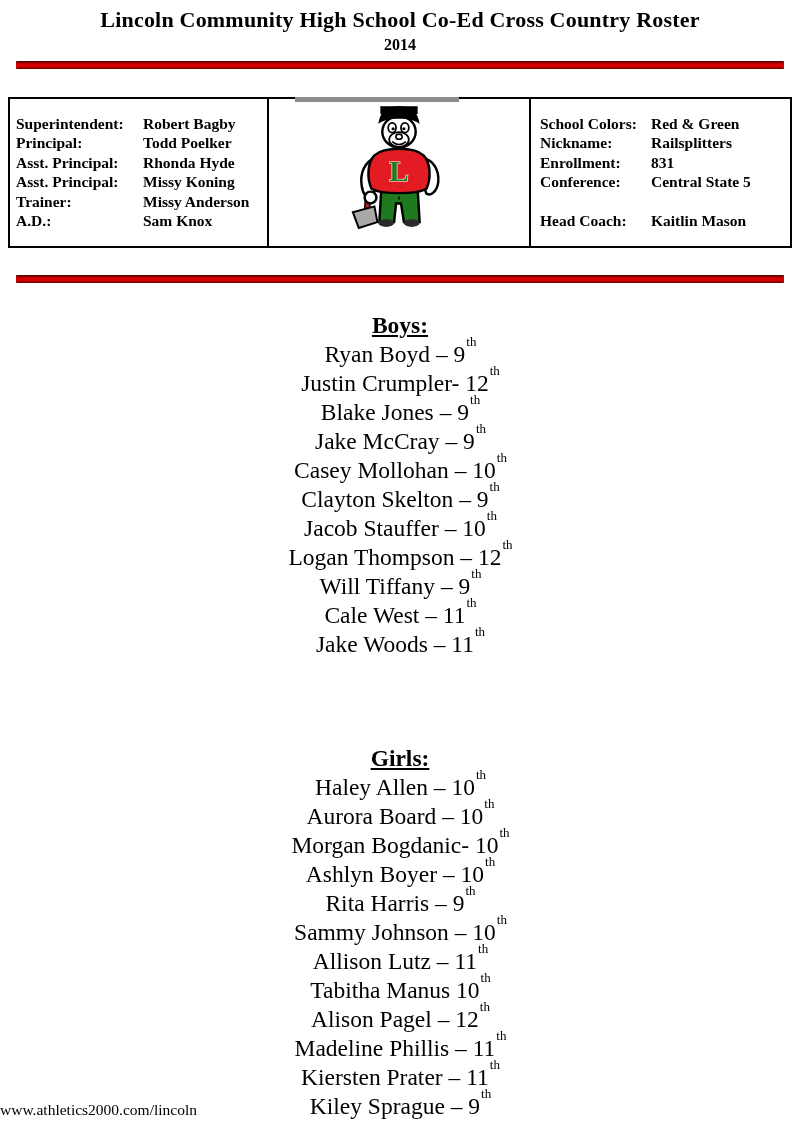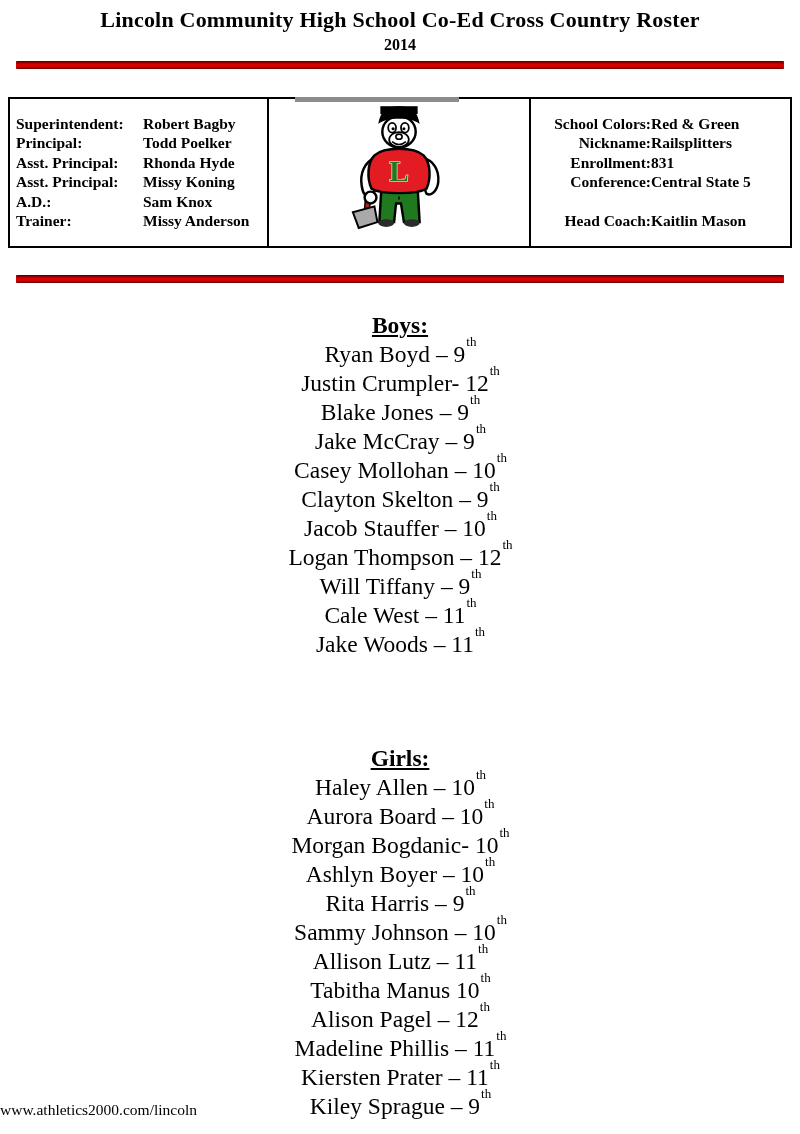--- a/index.html
+++ b/index.html
@@ -38,21 +38,21 @@
   }
   .info-cell { height:100%; position:relative; }
   .info-cell.left   { width:259px; border-right:2px solid #000; padding:15px 4px 8px 6px; }
   .info-cell.center { width:262px; border-right:2px solid #000; }
   .info-cell.right  { flex:1; padding:15px 4px 0 9px; }
   .info-row { min-height:19.4px; line-height:19.4px; white-space:nowrap; }
   .info-label {
     display:inline-block; font-weight:bold; font-size:15.5px; vertical-align:top;
   }
   .info-cell.left  .info-label { width:127px; }
-  .info-cell.right .info-label { width:111px;text-align:right; }
+  .info-cell.right .info-label { width:111px; }
   .info-value { font-weight:bold; font-size:15.5px; }
 
   .artifact-strip {
     position:absolute; top:-2px; left:26px; width:164px; height:5px;
     background:#8c8c8c;
   }
   .mascot-wrap {
     position:absolute; top:3px; left:50%; transform:translateX(-50%);
     width:108px; height:140px;
   }
@@ -86,22 +86,22 @@
 <div class="doc-year">2014</div>
 
 <div class="divider first"></div>
 
 <div class="info-table">
   <div class="info-cell left">
       <div class="info-row"><span class="info-label">Superintendent:</span><span class="info-value">Robert Bagby</span></div>
       <div class="info-row"><span class="info-label">Principal:</span><span class="info-value">Todd Poelker</span></div>
       <div class="info-row"><span class="info-label">Asst. Principal:</span><span class="info-value">Rhonda Hyde</span></div>
       <div class="info-row"><span class="info-label">Asst. Principal:</span><span class="info-value">Missy Koning</span></div>
+      <div class="info-row"><span class="info-label">Trainer:</span><span class="info-value">Missy Anderson</span></div>
       <div class="info-row"><span class="info-label">A.D.:</span><span class="info-value">Sam Knox</span></div>
-      <div class="info-row"><span class="info-label">Trainer:</span><span class="info-value">Missy Anderson</span></div>
     </div>
 
   <div class="info-cell center">
     <div class="artifact-strip"></div>
     <div class="mascot-wrap">
       <svg width="108" height="140" viewBox="0 0 110 142">
 
         <rect x="23" y="66" width="5" height="52" rx="2" fill="#b22020" stroke="#000" stroke-width="1.5" transform="rotate(4 25 66)"></rect>
 
         <polygon points="8,112 30,106 33,122 14,128" fill="#a9a9a9" stroke="#000" stroke-width="2"></polygon>

